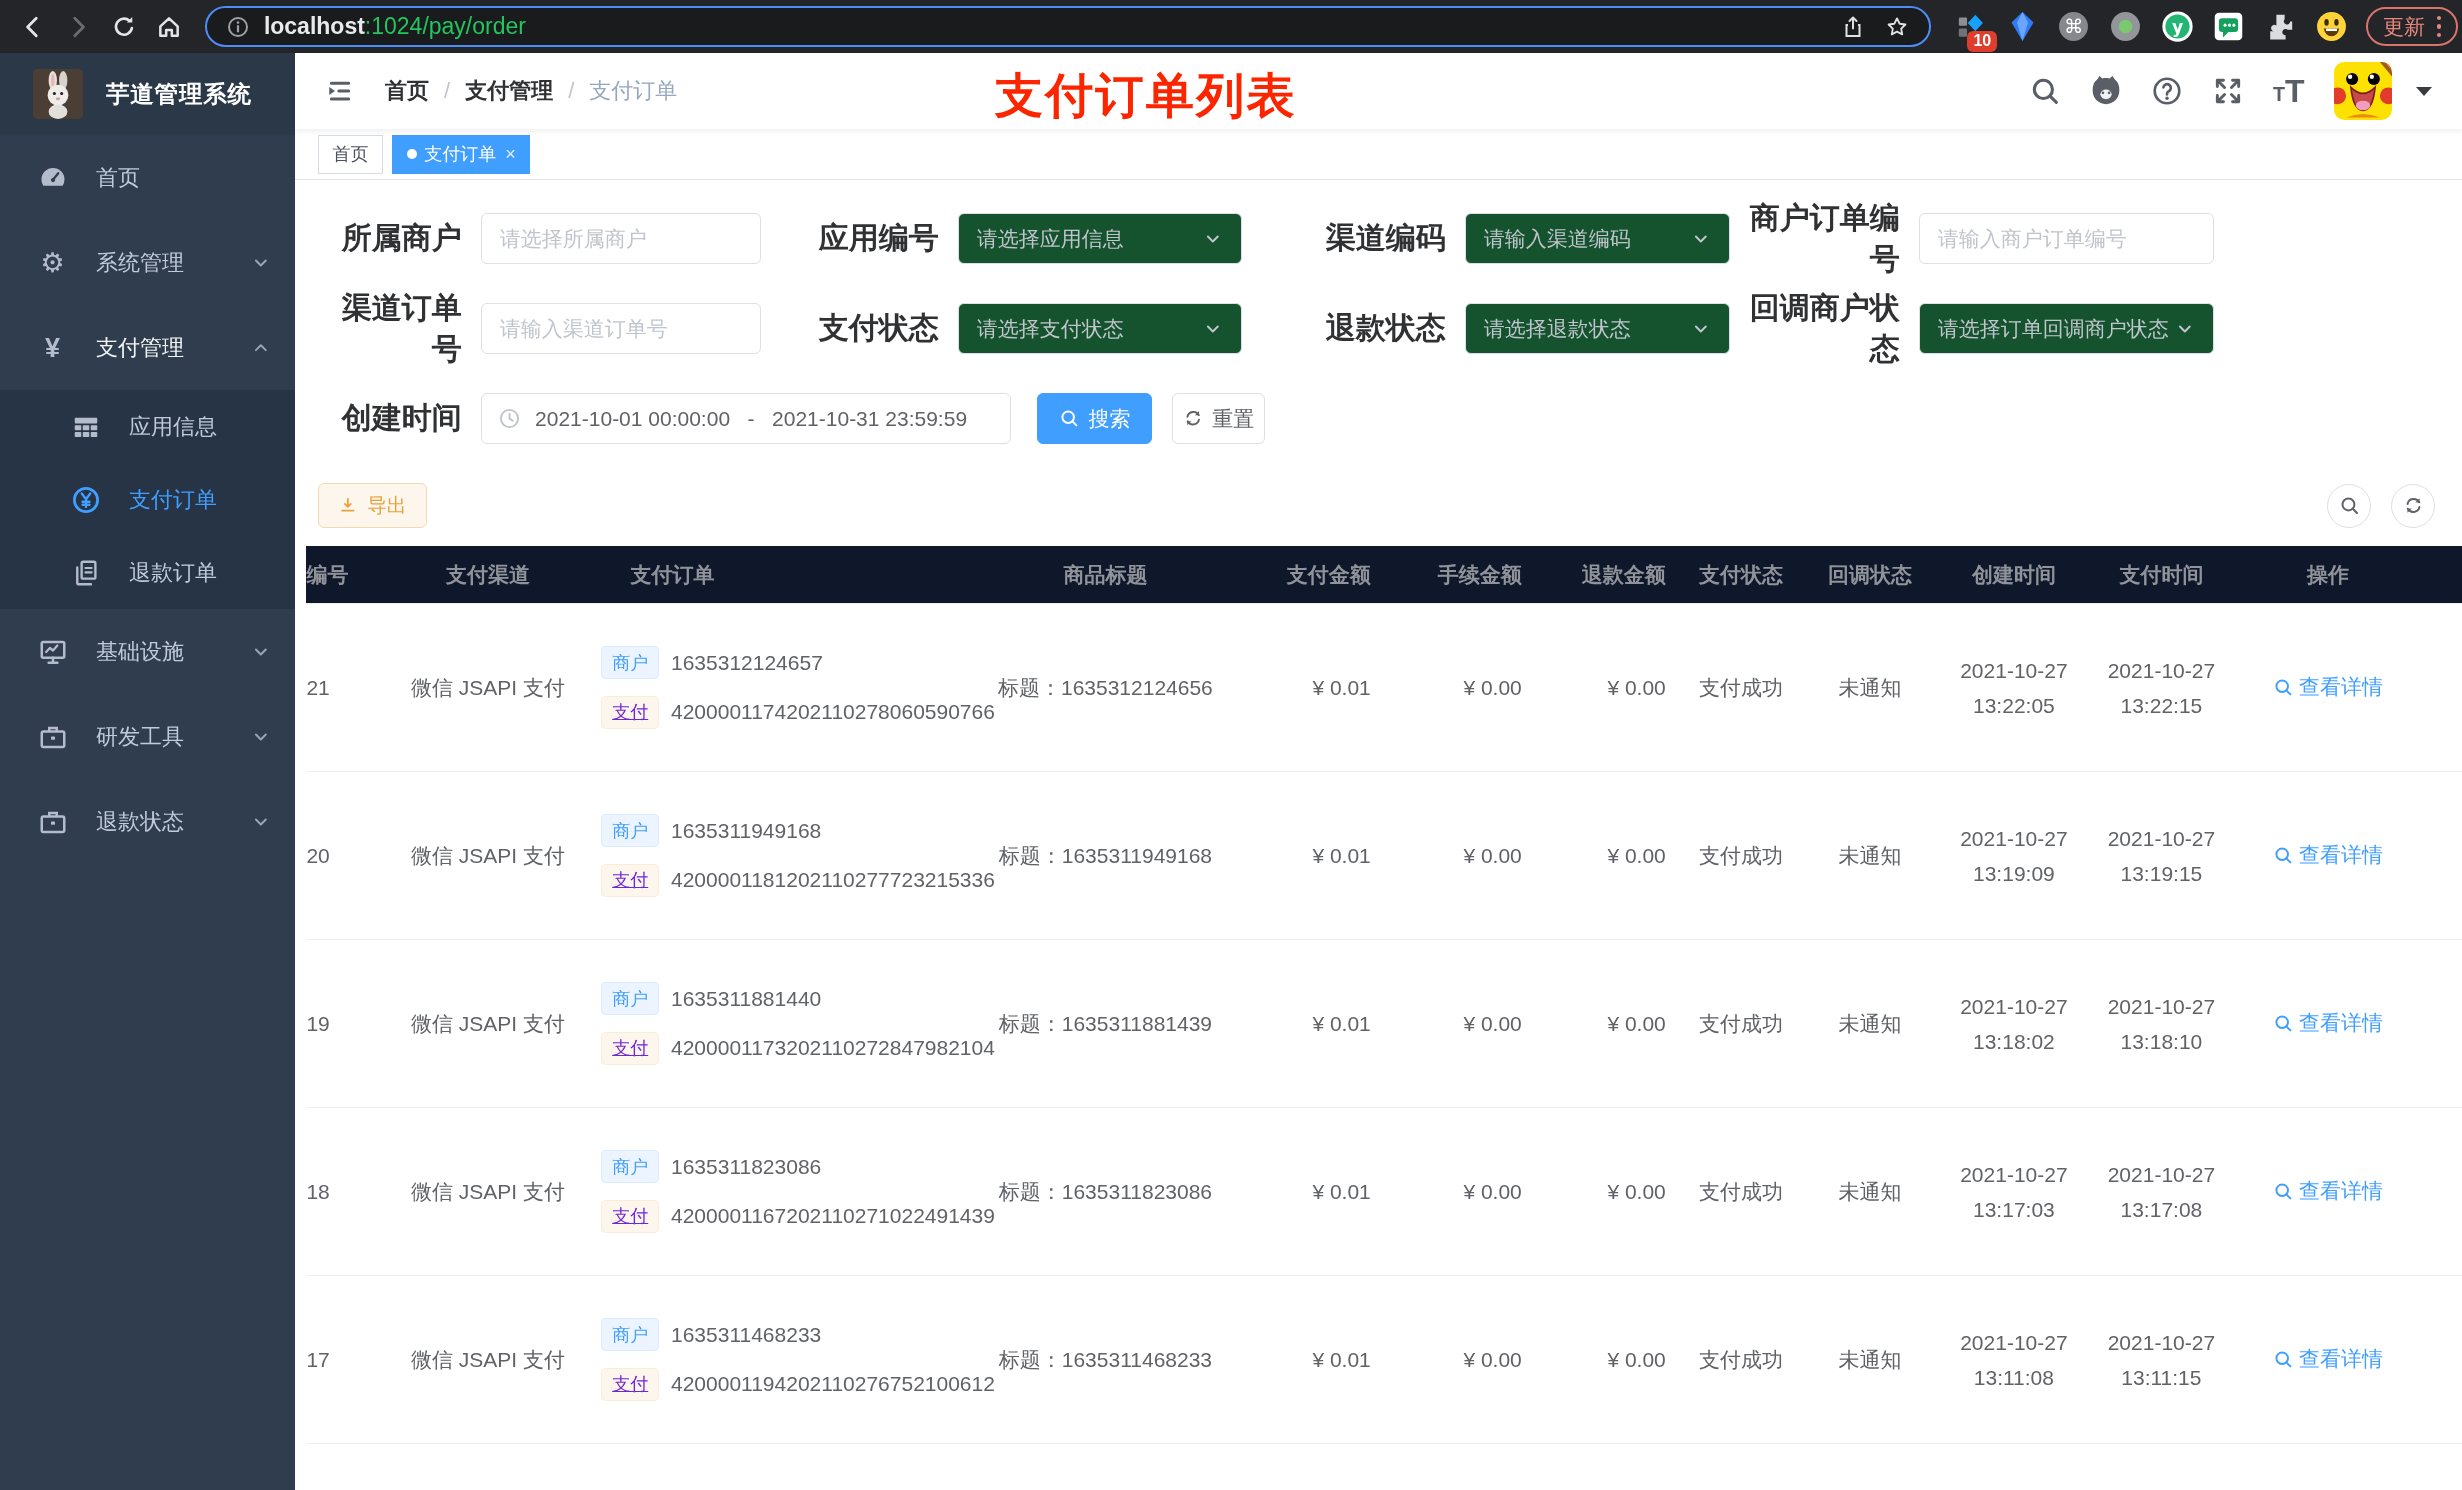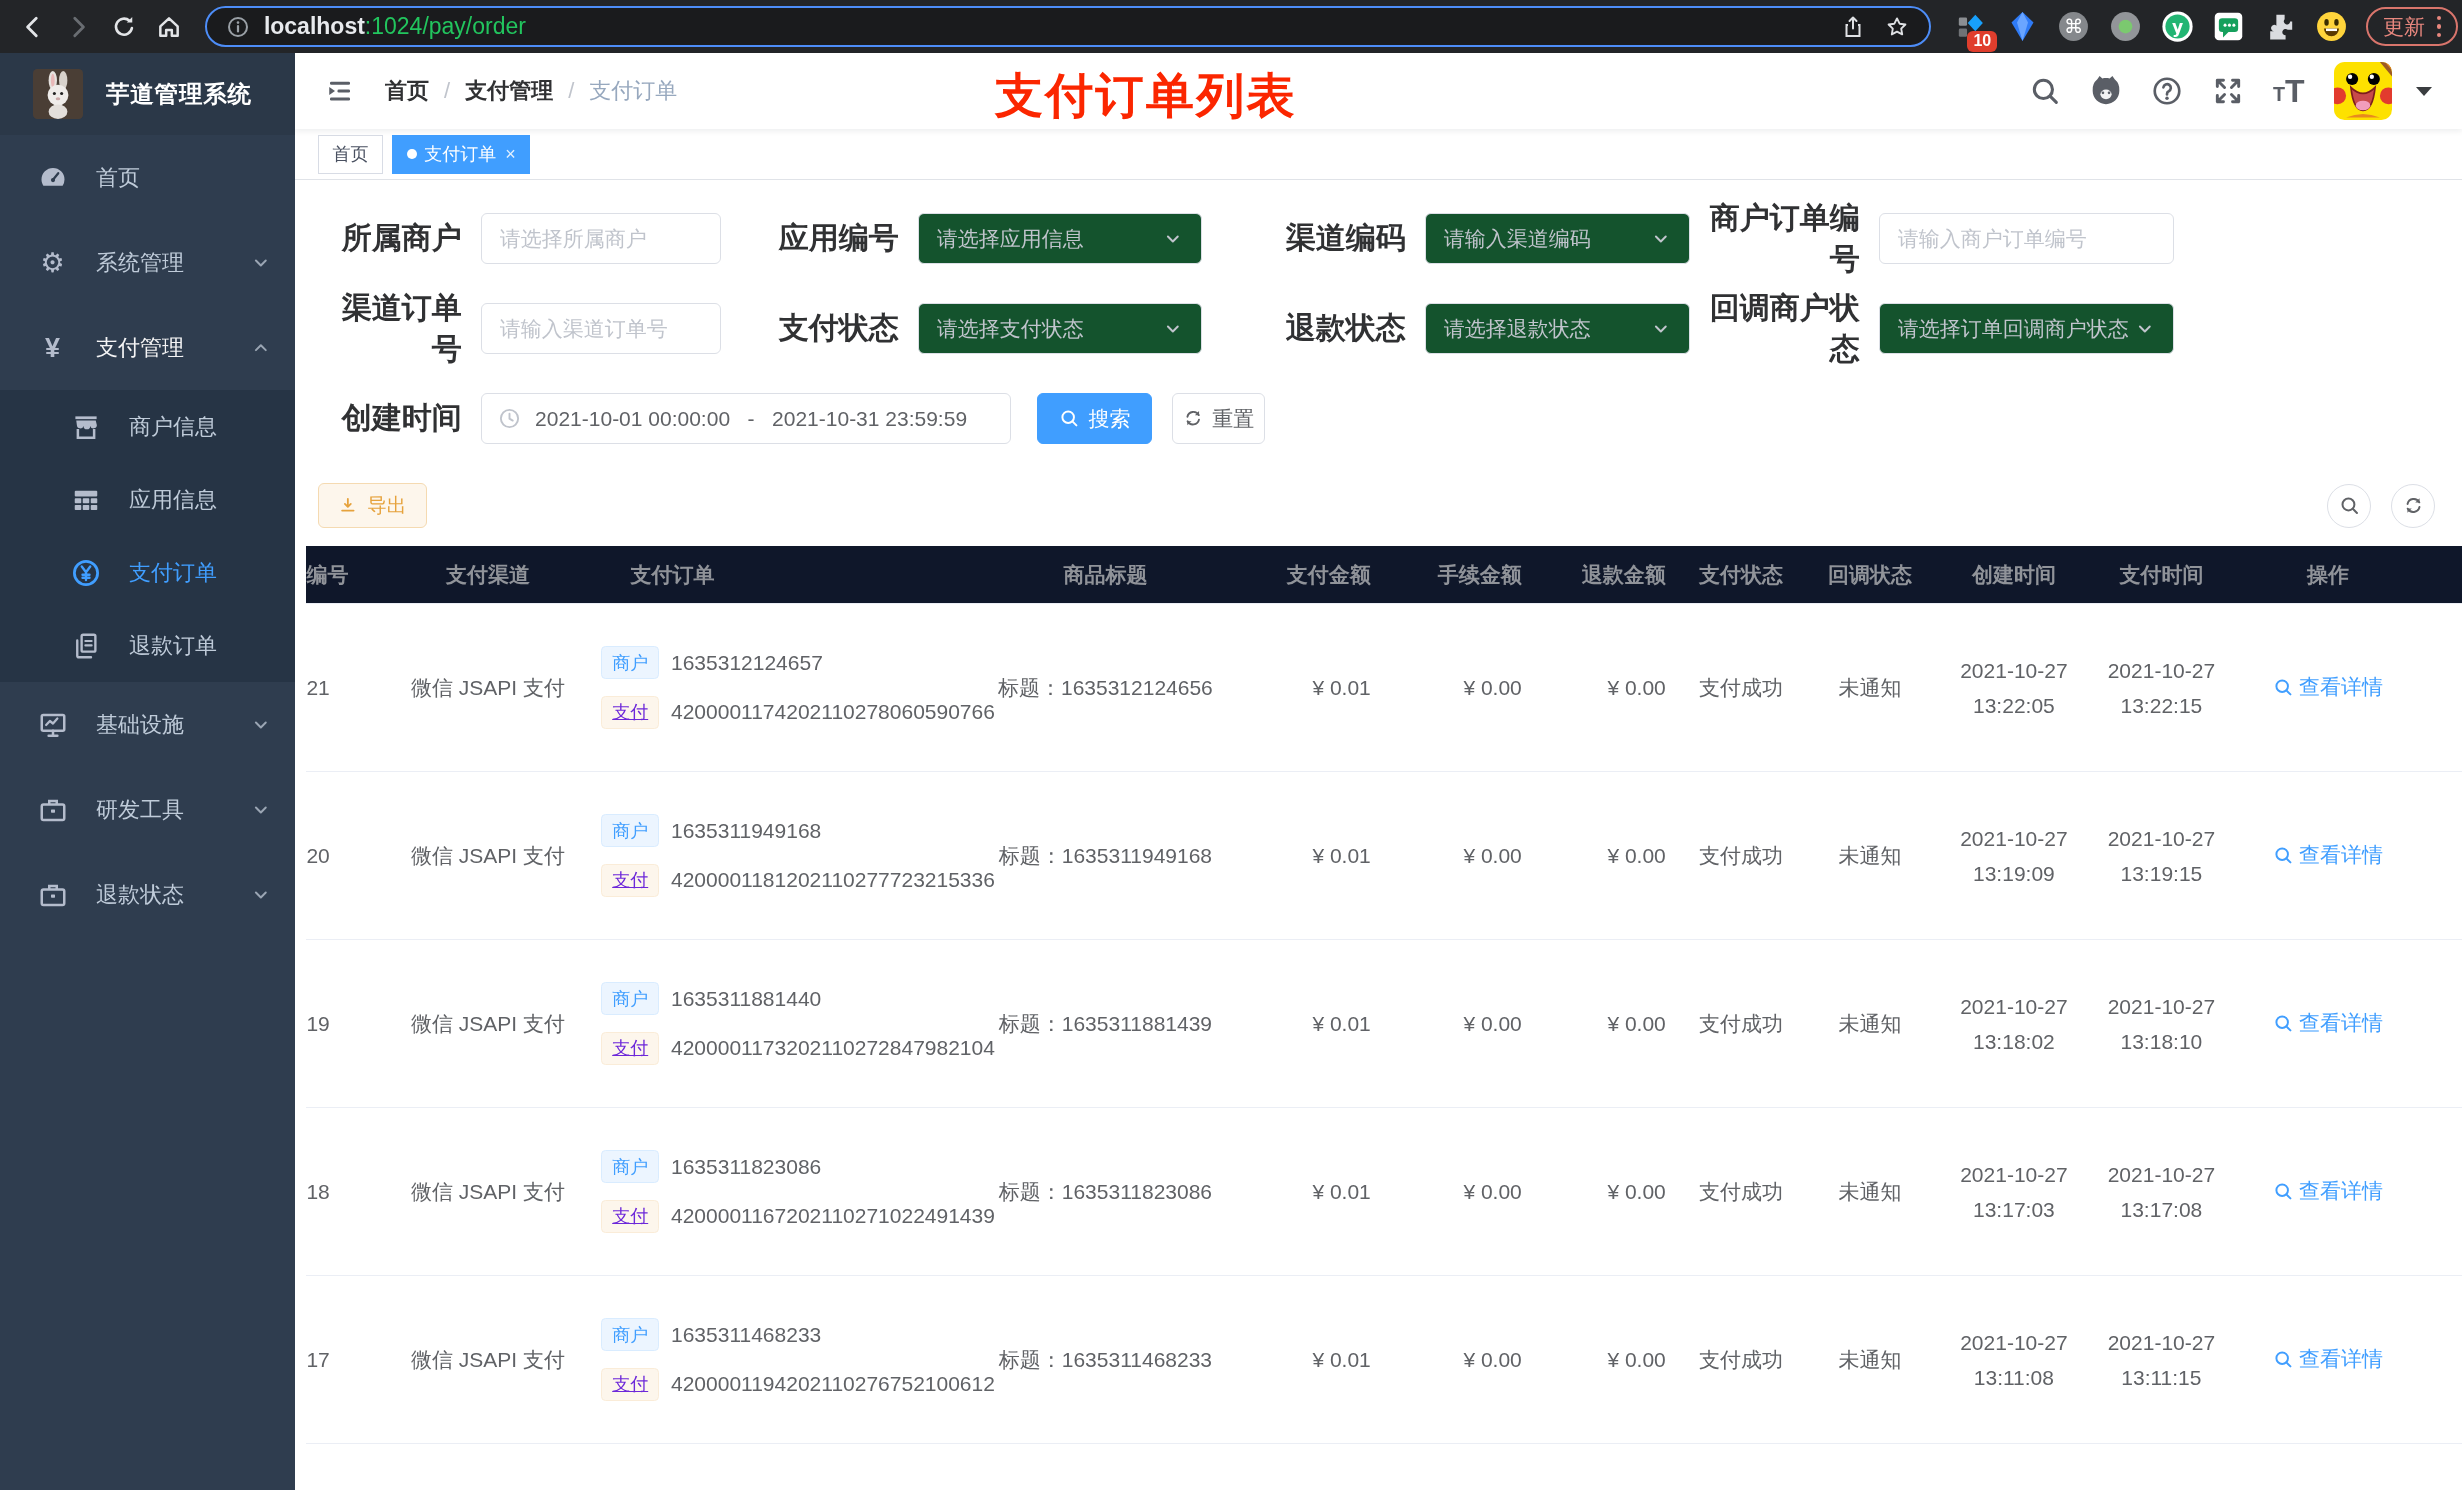--- a/index.html
+++ b/index.html
@@ -85,21 +85,21 @@
 .f-label { font-size:30px; font-weight:600; color:#303133; text-align:right; flex-shrink:0; margin-right:19px; }
 .w1 { width:144px; } .w2 { width:178px; } .w3 { width:204px; } .w4 { width:170px; }
 .control { height:51px; border:0.8px solid #dcdfe6; border-radius:6px; background:#14532d; display:flex;
   align-items:center; padding:0 18px; font-size:21px; color:#c0c4cc; flex-shrink:0; }
 .control .ph { white-space:nowrap; overflow:hidden; }
 .control .sel-chev { margin-left:auto; color:#c0c4cc; }
 .control .sel-chev svg { width:19.7px; height:19.7px; }
 input.txt { height:51px; border:0.8px solid #dcdfe6; border-radius:6px; padding:0 18px; font-size:21px;
   color:#606266; outline:none; flex-shrink:0; font-family:inherit; }
 input.txt::placeholder { color:#c0c4cc; }
-.cw1 { width:240px; } .cw2 { width:284px; } .cw3 { width:265px; } .cw4 { width:295px; }
+.cw1 { width:280px; } .cw2 { width:284px; } .cw3 { width:265px; } .cw4 { width:295px; }
 .date-range { width:530px; height:51px; border:0.8px solid #dcdfe6; border-radius:6px; display:flex;
   align-items:center; gap:13.6px; padding:0 16.7px; color:#606266; font-size:21px; }
 .date-range .clk { color:#c0c4cc; }
 .btn { height:51px; border-radius:6px; font-size:21px; display:flex; align-items:center; justify-content:center;
   gap:9px; cursor:pointer; flex-shrink:0; }
 .btn svg { width:20.4px; height:20.4px; }
 .btn-search { width:115px; background:#409eff; color:#fff; border:0.8px solid #409eff; margin-left:26.5px; }
 .btn-reset { width:93px; background:#fff; color:#606266; border:0.8px solid #dcdfe6; margin-left:19.7px; }
 
 .export-row { margin:29px 0 18px 11.4px; display:flex; align-items:center; }
@@ -446,28 +446,20 @@
     <div class="menu-item parent-active">
       <span class="mi-icon glyph" style="font-weight:700">¥</span>
       <span>支付管理</span>
       <span class="chev">
           <svg viewBox="0 0 26 26" width="19.7" height="19.7">
             <use href="#i-chev-up"></use>
           </svg>
         </span>
     </div>
     <div class="submenu">
-      <div class="menu-item">
-        <span class="mi-icon">
-            <svg viewBox="0 0 40 40" width="30" height="30">
-              <use href="#i-store"></use>
-            </svg>
-          </span>
-        <span>商户信息</span>
-      </div>
       <div class="menu-item">
         <span class="mi-icon">
             <svg viewBox="0 0 40 40" width="30" height="30">
               <use href="#i-grid"></use>
             </svg>
           </span>
         <span>应用信息</span>
       </div>
       <div class="menu-item active">
         <span class="mi-icon">

